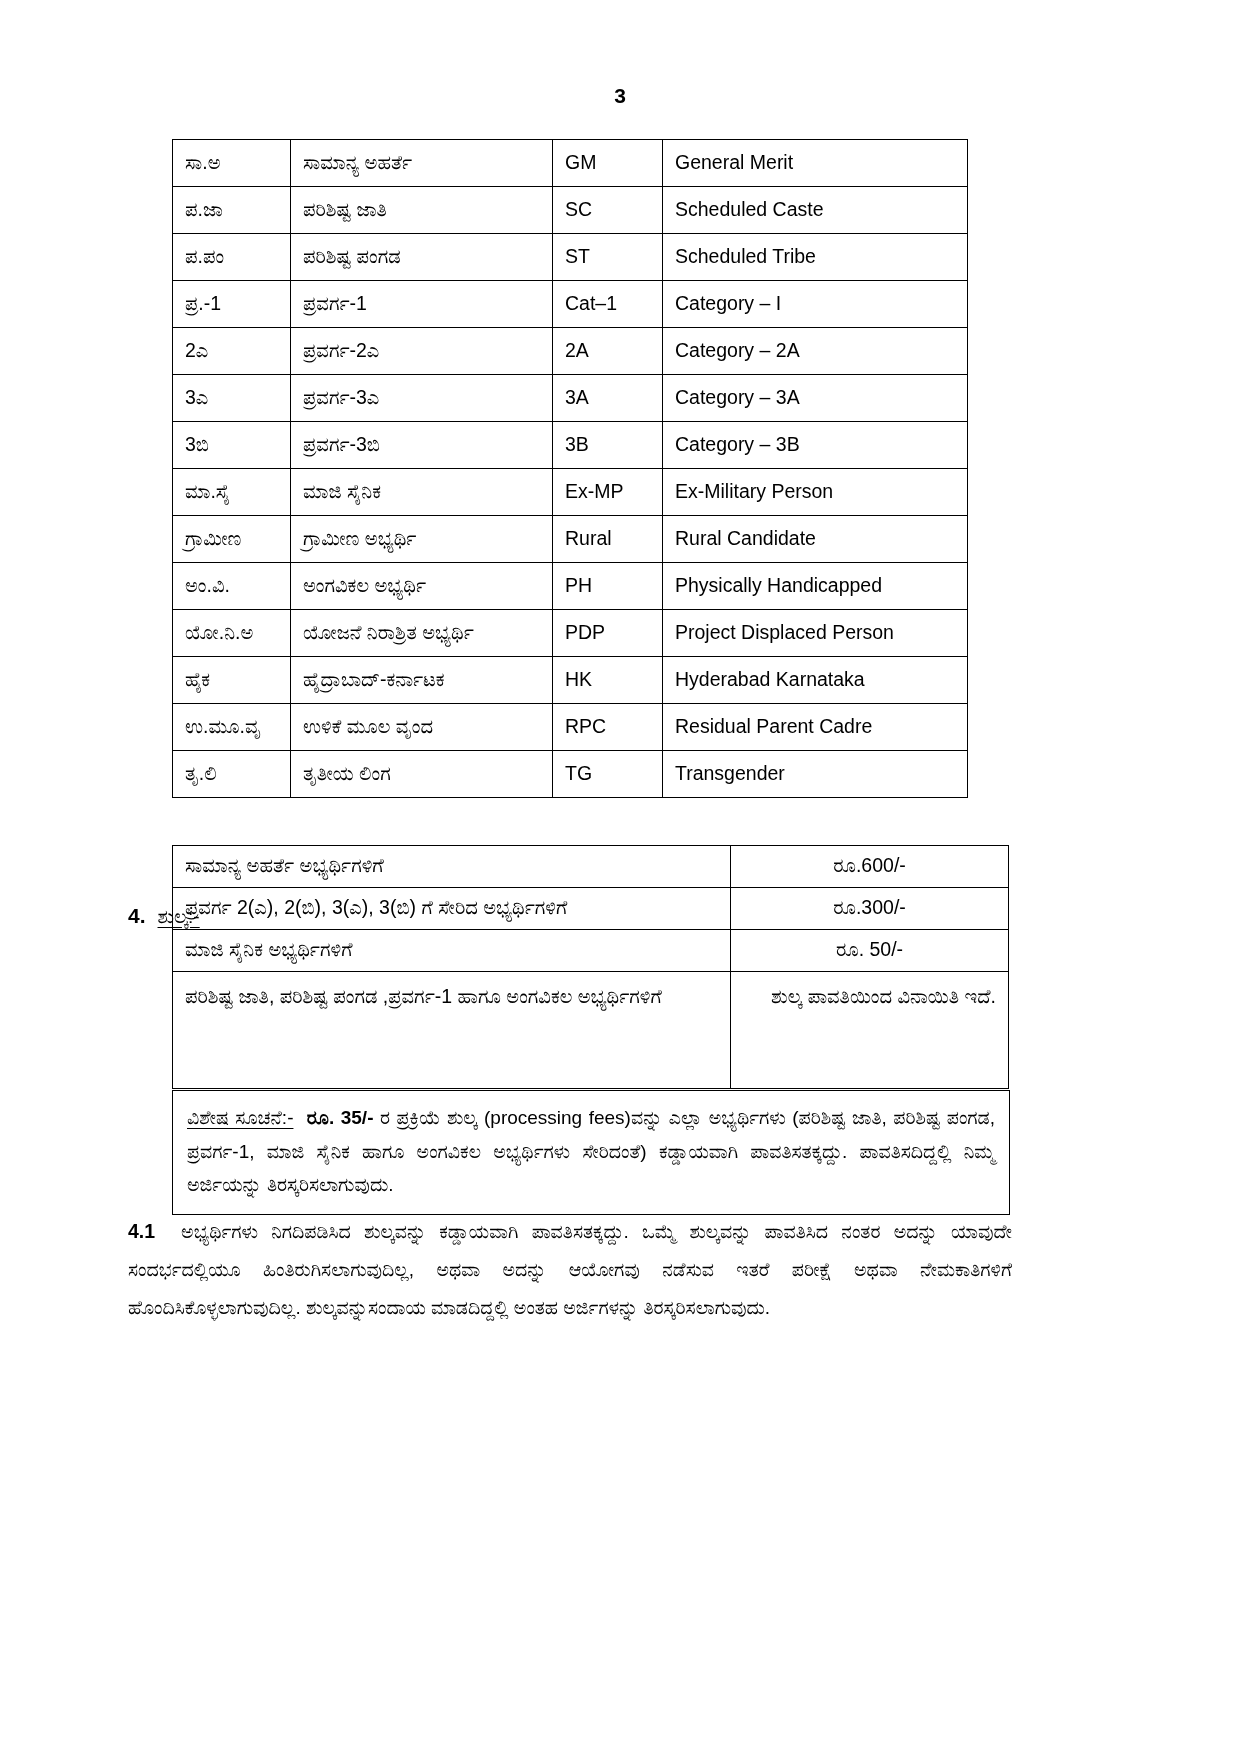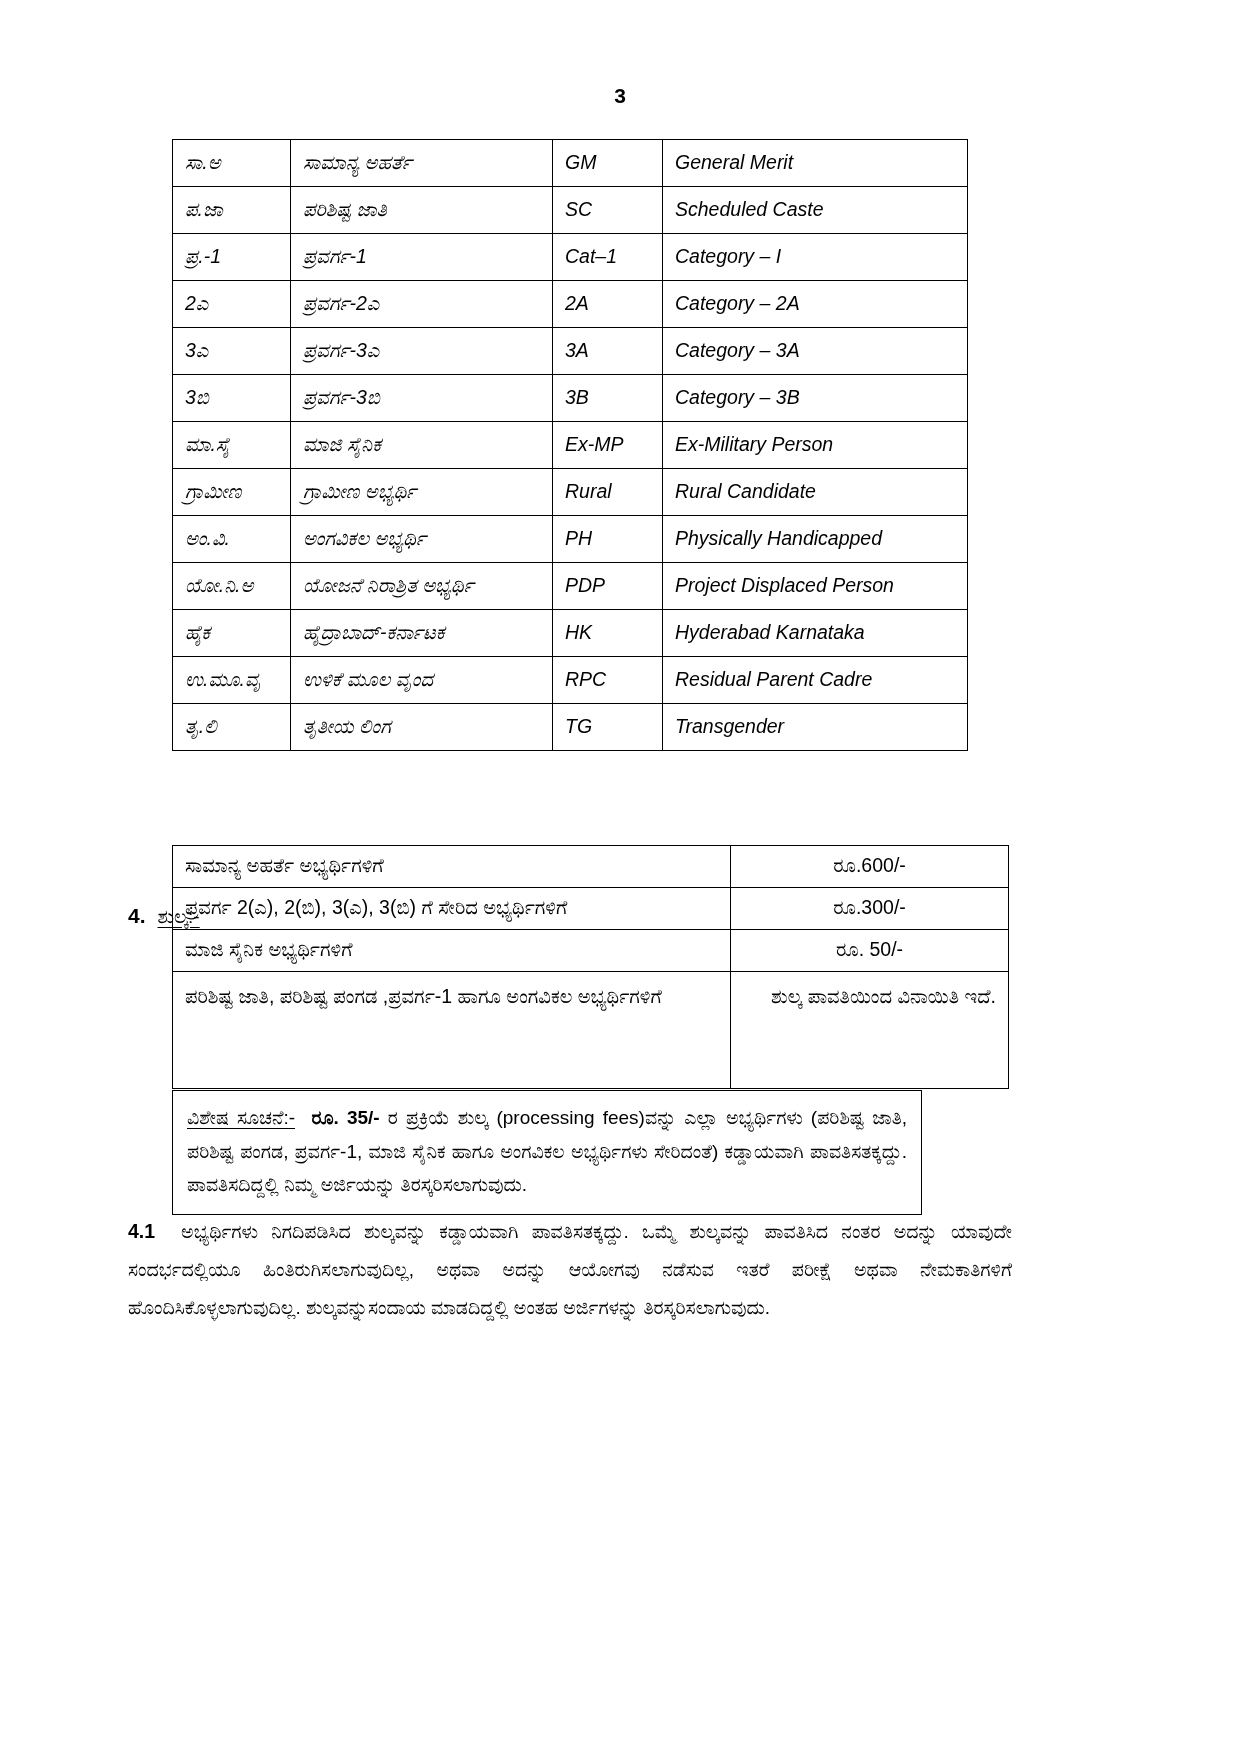--- a/index.html
+++ b/index.html
@@ -34,21 +34,20 @@
     letter-spacing: 0;
   }
   
   .abbr-table {
     position: absolute;
     top: 139px;
     left: 172px;
     width: 795px;
     border-collapse: collapse;
     table-layout: fixed;
-    font-style: italic;
   }
   .abbr-table td {
     border: 1.3px solid #000;
     height: 40px;
     padding: 2px 10px 4px 12px;
     vertical-align: middle;
     font-size: 19.5px;
     line-height: 1.15;
   }
   .abbr-table .c-knshort { width: 118px; }
@@ -108,21 +107,21 @@
   }
   .fee-table .amt-left {
     text-align: right;
     line-height: 1.65;
   }
   
   .note-box {
     position: absolute;
     top: 1090px;
     left: 172px;
-    width: 750px;
+    width: 838px;
     box-sizing: border-box;
     border: 1.3px solid #000;
     padding: 10px 14px 12px 14px;
     font-size: 19.5px;
     line-height: 1.72;
     text-align: justify;
     text-align-last: left;
   }
   .note-box .nb-head {
     text-decoration: underline;
@@ -165,20 +164,26 @@
         <td class="kn">ಸಾ.ಅ</td>
         <td class="kn">ಸಾಮಾನ್ಯ ಅಹರ್ತೆ</td>
         <td class="en">GM</td>
         <td class="en">General Merit</td>
       </tr>
       <tr>
         <td class="kn">ಪ.ಜಾ</td>
         <td class="kn">ಪರಿಶಿಷ್ಟ ಜಾತಿ</td>
         <td class="en">SC</td>
         <td class="en">Scheduled Caste</td>
+      </tr>
+      <tr>
+        <td class="kn">ಪ.ಪಂ</td>
+        <td class="kn">ಪರಿಶಿಷ್ಟ ಪಂಗಡ</td>
+        <td class="en">ST</td>
+        <td class="en">Scheduled Tribe</td>
       </tr>
       <tr>
         <td class="kn">ಪ್ರ.-1</td>
         <td class="kn">ಪ್ರವರ್ಗ-1</td>
         <td class="en">Cat–1</td>
         <td class="en">Category – I</td>
       </tr>
       <tr>
         <td class="kn">2ಎ</td>
         <td class="kn">ಪ್ರವರ್ಗ-2ಎ</td>

